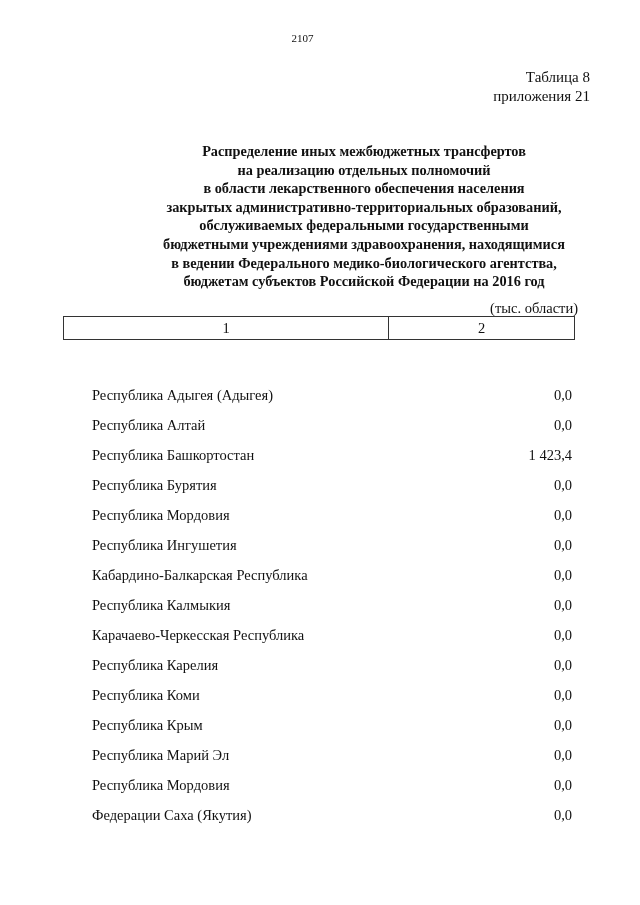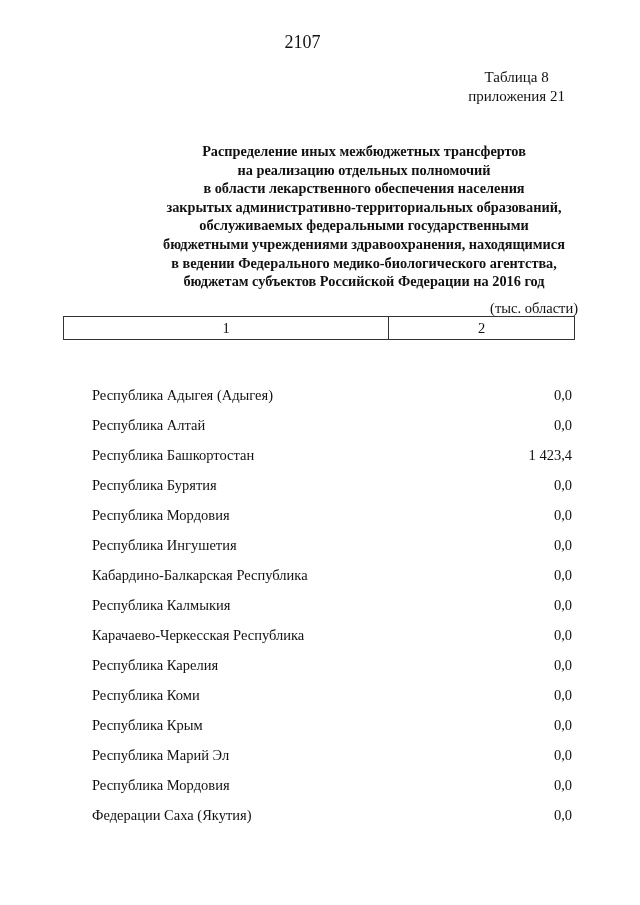--- a/index.html
+++ b/index.html
@@ -14,27 +14,27 @@
       overflow: hidden;
       font-family: "Liberation Serif", "DejaVu Serif", serif;
       color: #111111;
     }
     .page-number {
       position: absolute;
       top: 32px;
       left: 0;
       width: 605px;
       text-align: center;
-      font-size: 18px;
+      font-size: 11px;
     }
     .table-ref {
       position: absolute;
       top: 68px;
-      right: 75px;
-      text-align: center;
+      right: 50px;
+      text-align: right;
       font-size: 15px;
       line-height: 19px;
     }
     .doc-title {
       position: absolute;
       top: 142px;
       left: 0;
       width: 640px;
       text-align: center;
       font-weight: bold;

